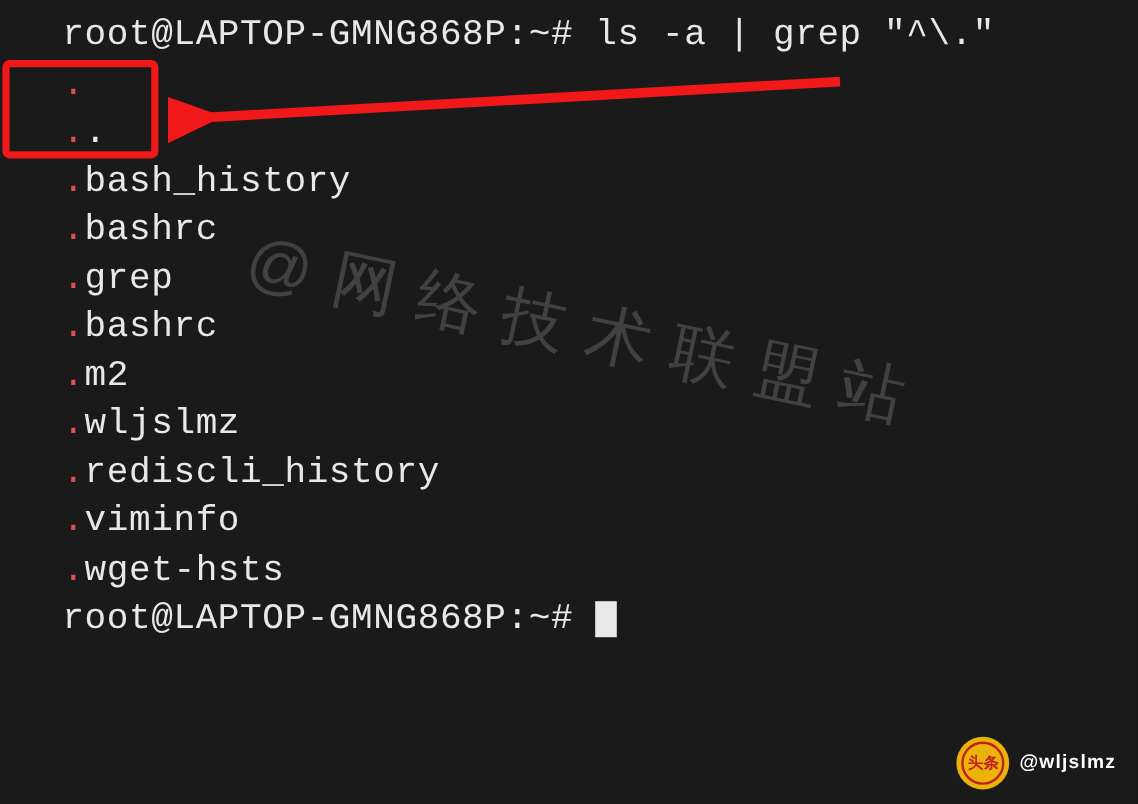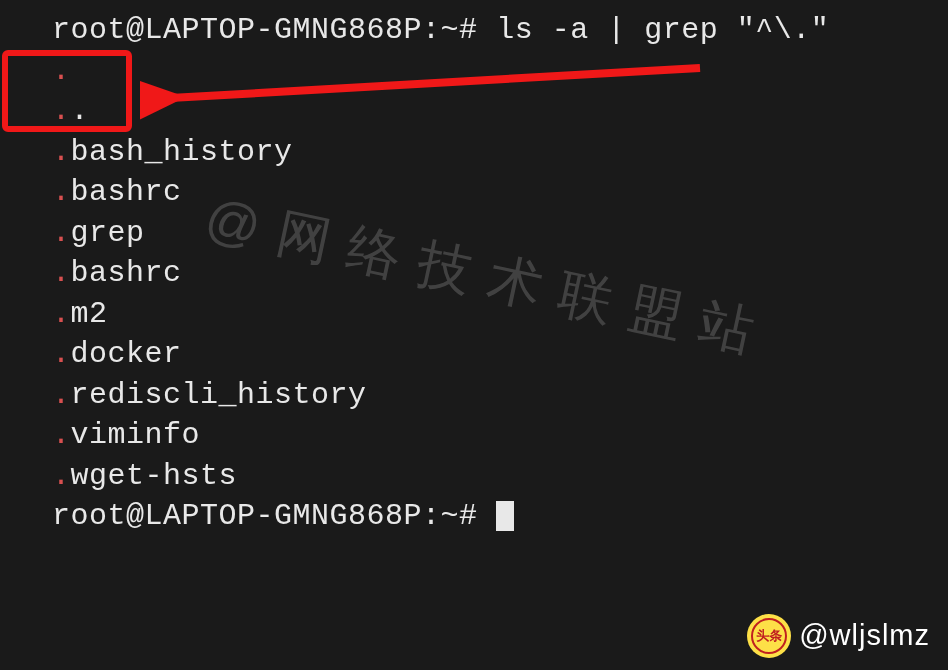--- a/index.html
+++ b/index.html
@@ -84,21 +84,21 @@
       right: 18px;
       display: flex;
       align-items: center;
       gap: 8px;
       z-index: 10;
     }
     .footer-badge {
       width: 44px;
       height: 44px;
       border-radius: 50%;
-      background: #fde047;
+      background: #eab308;
       display: flex;
       align-items: center;
       justify-content: center;
       font-family: sans-serif;
       font-size: 13px;
       letter-spacing: 0;
     }
     .footer-badge-inner {
       width: 36px;
       height: 36px;
@@ -106,38 +106,39 @@
       border: 2px solid #c02020;
       display: flex;
       align-items: center;
       justify-content: center;
       color: #c02020;
       font-weight: bold;
     }
     .footer-text {
       color: #fff;
       font-family: sans-serif;
-      font-size: 29px;
+      font-size: 16px;
       letter-spacing: 1px;
+      font-weight: bold;
     }
   </style>
 </head>
 <body>
 
 <div class="terminal">
   <div class="line"><span>root</span>@<span>LAPTOP-GMNG868P</span>:<span>~</span><span>#</span> <span class="command">ls -a | grep "^\."</span></div>
 
   <div class="line"><span class="dot">.</span><span class="rest"></span></div>
   <div class="line"><span class="dot">.</span><span class="rest">.</span></div>
   <div class="line"><span class="dot">.</span><span class="rest">bash_history</span></div>
   <div class="line"><span class="dot">.</span><span class="rest">bashrc</span></div>
   <div class="line"><span class="dot">.</span><span class="rest">grep</span></div>
   <div class="line"><span class="dot">.</span><span class="rest">bashrc</span></div>
   <div class="line"><span class="dot">.</span><span class="rest">m2</span></div>
-  <div class="line"><span class="dot">.</span><span class="rest">docker</span></div>
+  <div class="line"><span class="dot">.</span><span class="rest">wljslmz</span></div>
   <div class="line"><span class="dot">.</span><span class="rest">rediscli_history</span></div>
   <div class="line"><span class="dot">.</span><span class="rest">viminfo</span></div>
   <div class="line"><span class="dot">.</span><span class="rest">wget-hsts</span></div>
 
   <div class="line"><span>root</span>@<span>LAPTOP-GMNG868P</span>:<span>~</span><span>#</span> <span class="cursor"></span></div>
 </div>
 
 <div class="redbox"></div>
 
 <div class="arrow-container">

